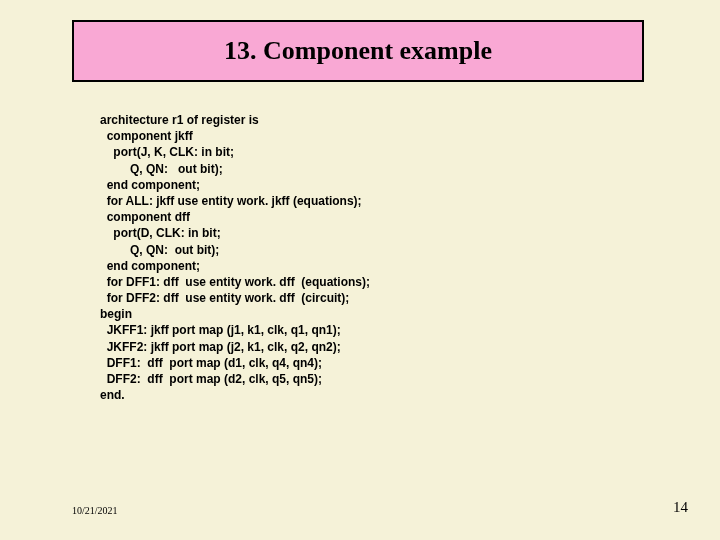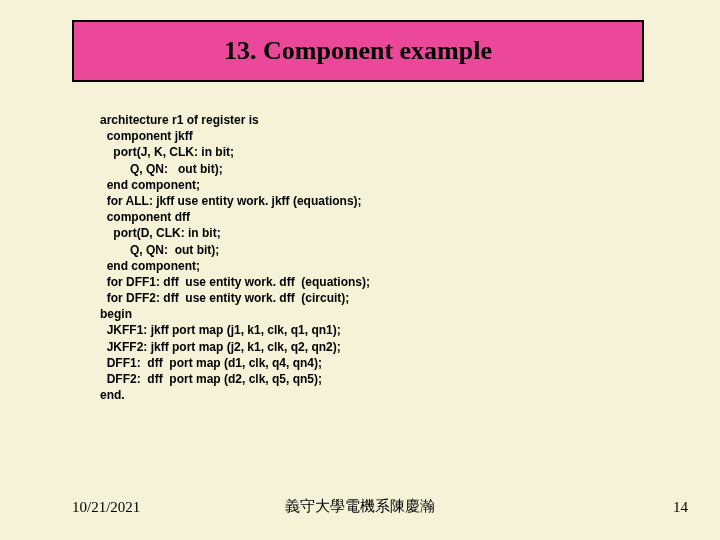--- a/index.html
+++ b/index.html
@@ -18,21 +18,21 @@
     height: 540px;
     box-sizing: border-box;
   }
   .title-box {
     position: absolute;
     left: 72px;
     top: 20px;
     width: 572px;
     height: 62px;
     border: 2px solid #000;
-    background: #ec4899;
+    background: #f9a8d4;
     box-sizing: border-box;
     display: flex;
     align-items: center;
     justify-content: center;
   }
   .title-box h1 {
     margin: 0;
     font-size: 26px;
     font-weight: bold;
     font-family: "Times New Roman", Times, serif;
@@ -46,21 +46,21 @@
     font-size: 12px;
     font-weight: bold;
     line-height: 1.35;
     white-space: pre;
   }
   .footer-date {
     position: absolute;
     left: 72px;
     bottom: 24px;
     font-family: "Times New Roman", Times, serif;
-    font-size: 15px;
+    font-size: 10px;
   }
   .footer-center {
     position: absolute;
     left: 0;
     right: 0;
     bottom: 24px;
     text-align: center;
     font-family: "PMingLiU", "MingLiU", serif;
     font-size: 15px;
   }
@@ -95,16 +95,15 @@
 <span>  for DFF1: dff  use entity work. dff  (equations);</span>
 <span>  for DFF2: dff  use entity work. dff  (circuit);</span>
 <span>begin</span>
 <span>  JKFF1: jkff port map (j1, k1, clk, q1, qn1);</span>
 <span>  JKFF2: jkff port map (j2, k1, clk, q2, qn2);</span>
 <span>  DFF1:  dff  port map (d1, clk, q4, qn4);</span>
 <span>  DFF2:  dff  port map (d2, clk, q5, qn5);</span>
 <span>end.</span></div>
 
   <div class="footer-date">10/21/2021</div>
-  <div class="footer-center">義守大學電機系陳慶瀚</div>
   <div class="footer-num">14</div>
 
 </div>
 
 </body></html>

